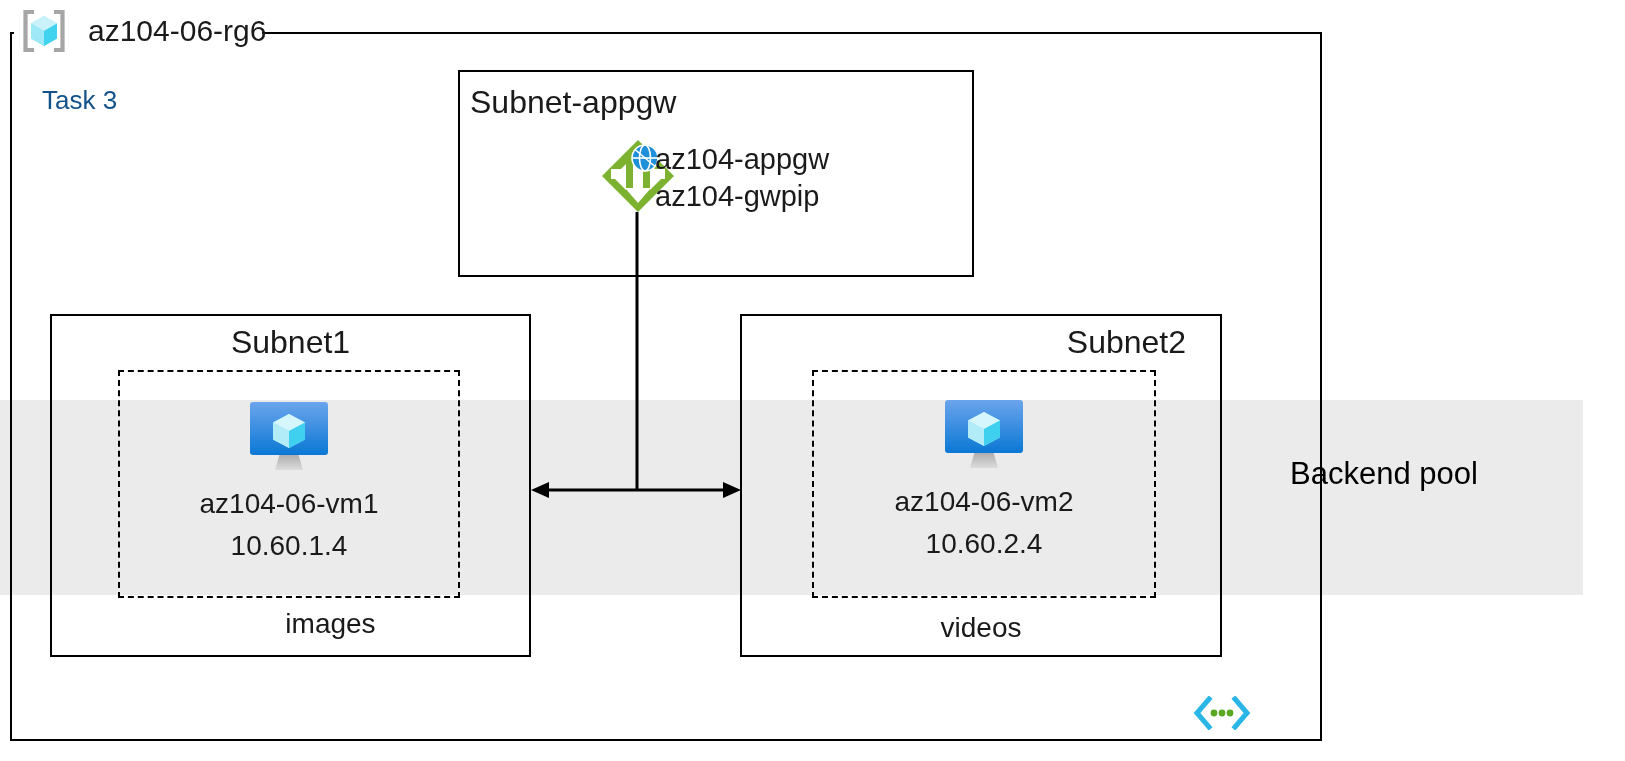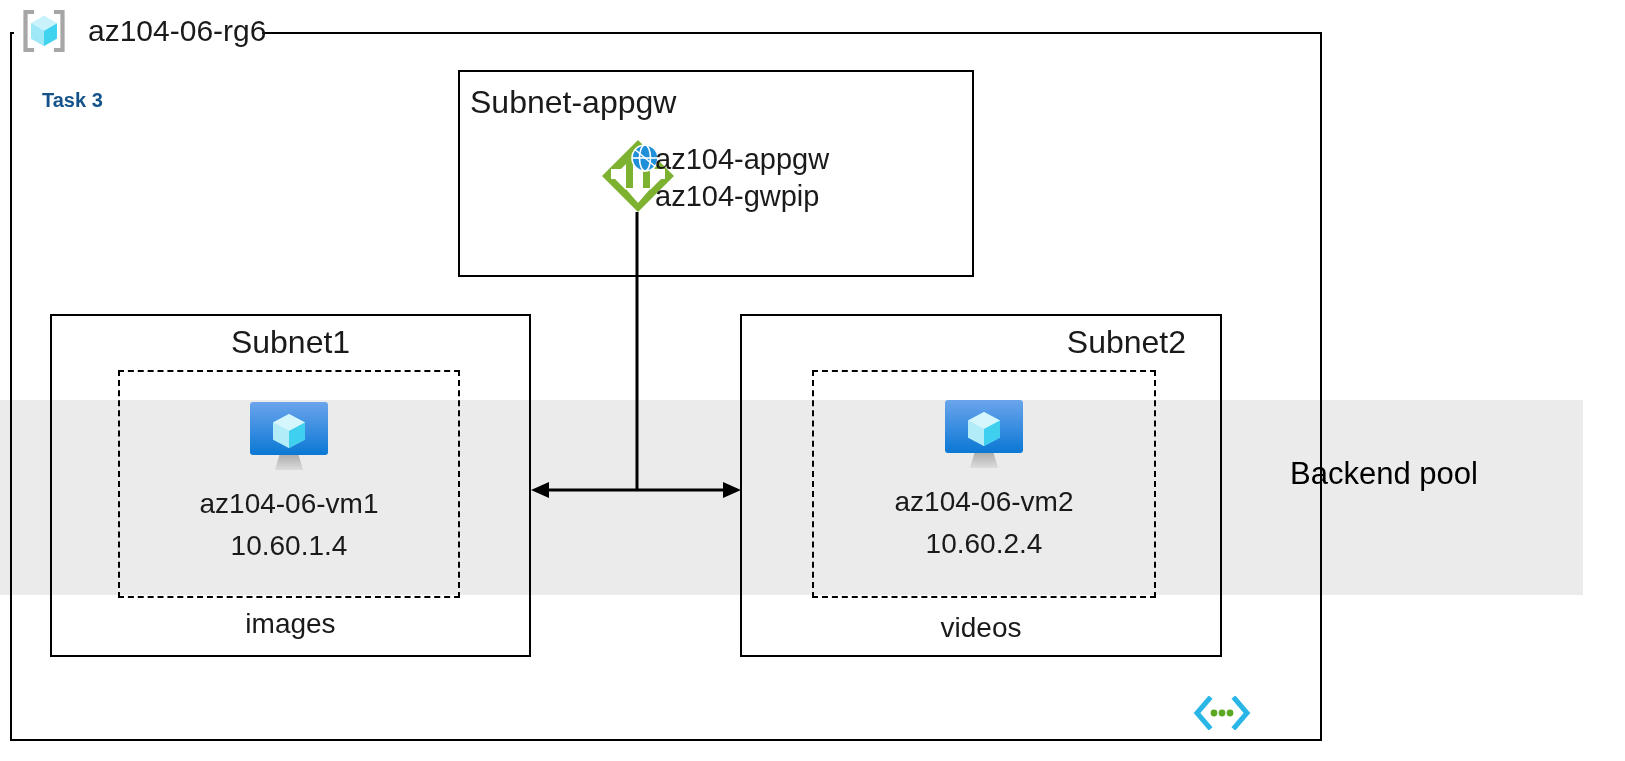--- a/index.html
+++ b/index.html
@@ -38,21 +38,21 @@
     left:20px;top:7px;width:48px;height:48px;z-index:5;
   }
   .rg-label{
     left:88px;top:12px;height:38px;
     font-size:30px;color:#1a1a1a;line-height:38px;
     white-space:nowrap;z-index:5;
   }
 
   .task-label{
     left:42px;top:84px;height:32px;
-    font-size:20px;font-weight:bold;color:#14538a;
+    font-size:26px;font-weight:normal;color:#14538a;
     line-height:32px;white-space:nowrap;z-index:5;
   }
 
   
   .subnet-box{
     border:2.5px solid #000;box-sizing:border-box;
     background:transparent;z-index:4;
   }
   .box-appgw{left:458px;top:70px;width:516px;height:207px;}
   .box-subnet1{left:50px;top:314px;width:481px;height:343px;}
@@ -81,21 +81,21 @@
   .vm-icon{margin:0 auto;display:block;}
   .vm-text{
     font-size:28px;color:#1a1a1a;line-height:36px;
     white-space:nowrap;margin-top:6px;
   }
 
   .storage-label{
     font-size:28px;color:#1a1a1a;line-height:36px;
     white-space:nowrap;z-index:6;
   }
-  .sl1{left:50px;top:606px;width:481px;text-align:center;}
+  .sl1{left:50px;top:606px;width:481px;text-align:center;padding-left:40px;}
   .sl2{left:740px;top:610px;width:482px;text-align:center;}
 
   
   .gw-icon{left:600px;top:138px;width:76px;height:76px;z-index:7;}
   .gw-text{
     left:655px;top:141px;z-index:7;
     font-size:29px;color:#1a1a1a;line-height:37px;white-space:nowrap;
   }
 
   

